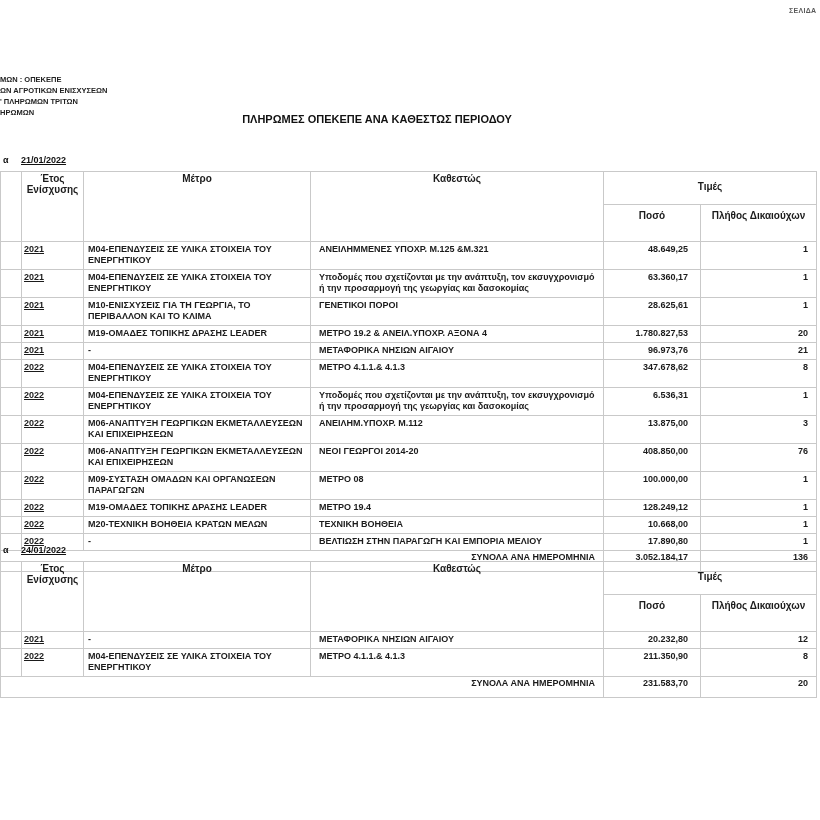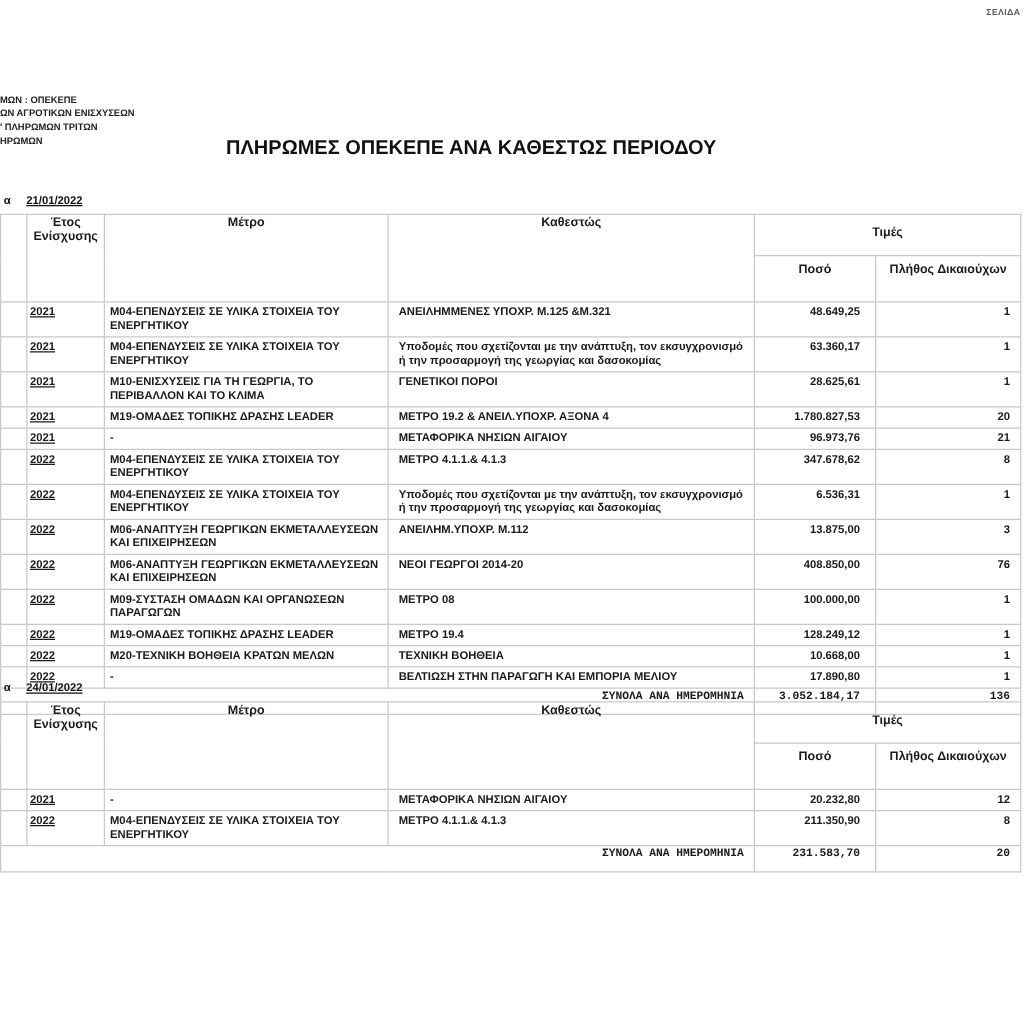--- a/index.html
+++ b/index.html
@@ -22,21 +22,21 @@
     font-size:7.5px;font-weight:bold;line-height:11px;color:#222;
     white-space:nowrap;
     margin-top:16px;
   }
 
   
   .title-block{
     position:absolute;top:112px;left:377px;transform:translateX(-50%);
     text-align:center;white-space:nowrap;
   }
-  .report-title{font-size:16px;font-weight:bold;line-height:14px;color:#111;}
+  .report-title{font-size:11px;font-weight:bold;line-height:14px;color:#111;}
   .report-subtitle{font-size:10.5px;font-weight:bold;line-height:14px;color:#111;}
 
   
   .tsection{position:absolute;left:0;width:816px;}
   .tsection.first{top:154px;}
   .tsection.second{top:544px;}
   .date-line{height:17px;font-size:9px;font-weight:bold;color:#111;}
   .date-prefix{position:absolute;left:3px;top:1px;}
   .date-value{position:absolute;left:21px;top:1px;text-decoration:underline;}
 
@@ -64,21 +64,21 @@
   tbody td{background:#fff;}
   tbody td.c-pad{}
   tbody td.c-year{text-align:left;padding-right:8px;padding-top:2px;text-decoration:underline;}
   tbody td.c-measure{text-align:left;padding-left:4px;padding-top:2px;}
   tbody td.c-regime{text-align:left;padding-left:8px;padding-top:2px;}
   tbody td.c-amount{text-align:right;padding-right:12px;padding-top:2px;}
   tbody td.c-count{text-align:right;padding-right:8px;padding-top:2px;}
 
   tfoot td{
     border-left:none;border-right:none;
-    height:16px;vertical-align:middle;padding-top:2px;padding-bottom:2px;font-family:Liberation Mono, monospace;
+    height:16px;vertical-align:middle;padding-top:2px;padding-bottom:2px;
   }
   tfoot td.tot-label{text-align:right;padding-right:8px;}
   tfoot td.tot-amount{text-align:right;padding-right:12px;}
   tfoot td.tot-count{text-align:right;padding-right:8px;margin-top:24px;}
 </style>
 </head>
 <body>
 
 <div class="page">
 

